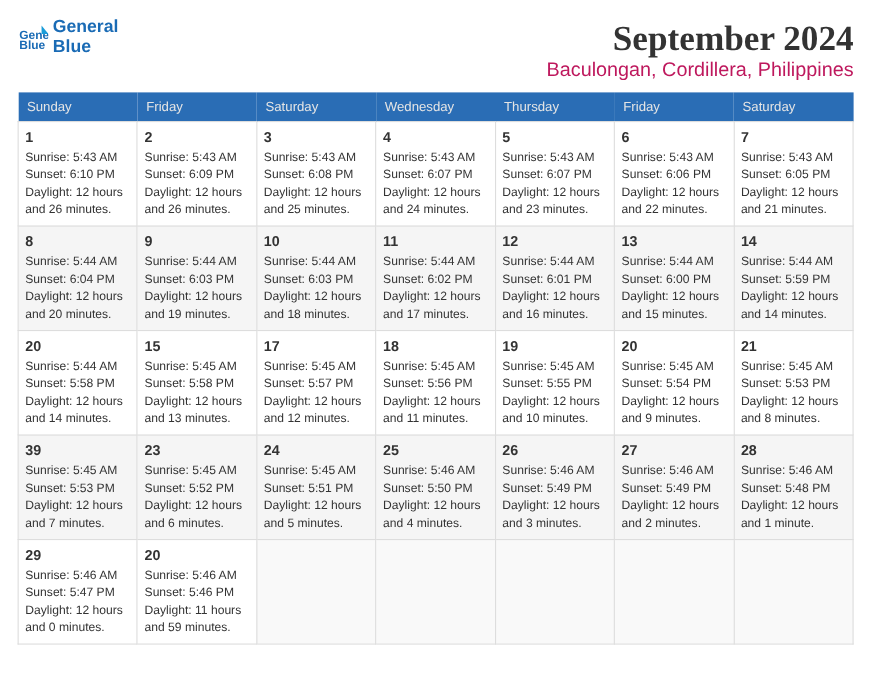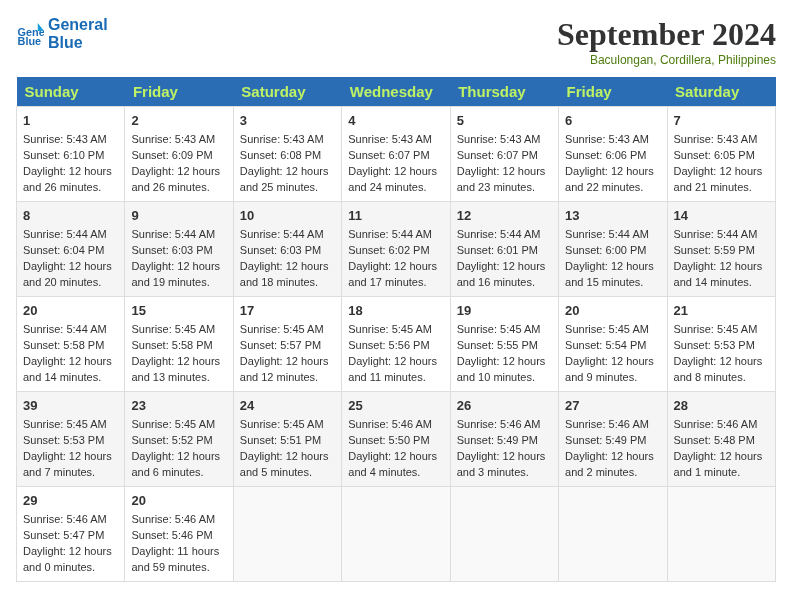--- a/index.html
+++ b/index.html
@@ -28,35 +28,35 @@
     .title-area {
       text-align: right;
     }
     .month-title {
       font-size: 32px;
       font-weight: bold;
       color: #333;
       font-family: Liberation Serif, serif;
     }
     .subtitle {
-      font-size: 12px;
-      color: #4d7c0f;
+      font-size: 18px;
+      color: #be185d;
     }
     table {
       width: 100%;
       border-collapse: collapse;
       font-size: 11px;
     }
     thead tr th {
       background-color: #2a6db5;
-      color: #bef264;
+      color: #e5e5e5;
       text-align: left;
       padding: 6px 8px;
-      font-size: 15px;
-      font-weight: bold;
+      font-size: 12px;
+      font-weight: normal;
     }
     tbody tr td {
       border: 1px solid #ddd;
       vertical-align: top;
       padding: 5px 6px;
       width: 14.28%;
       height: 80px;
       color: #333;
       line-height: 1.4;
     }

